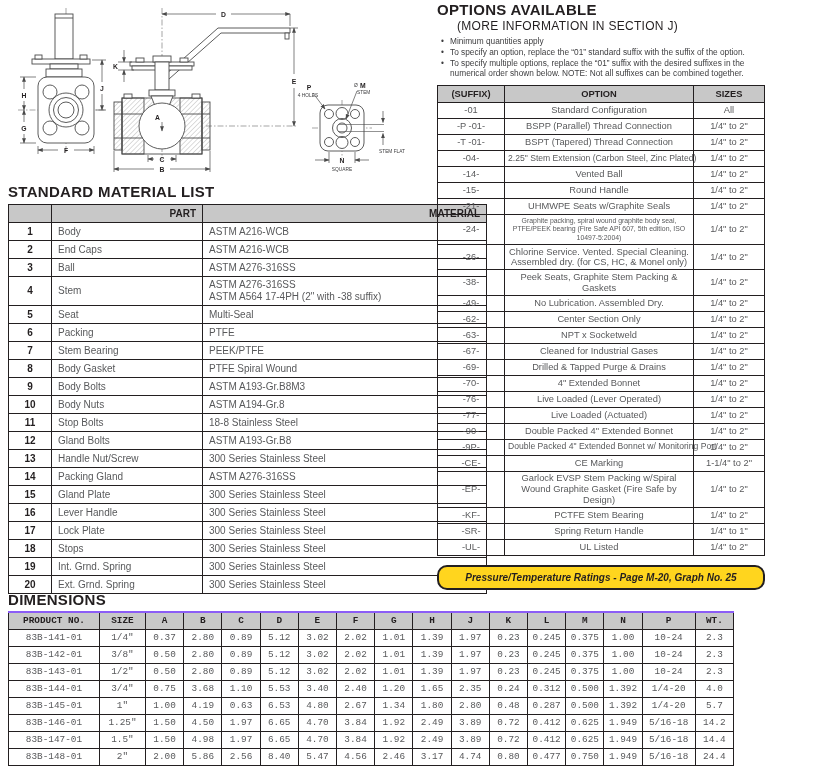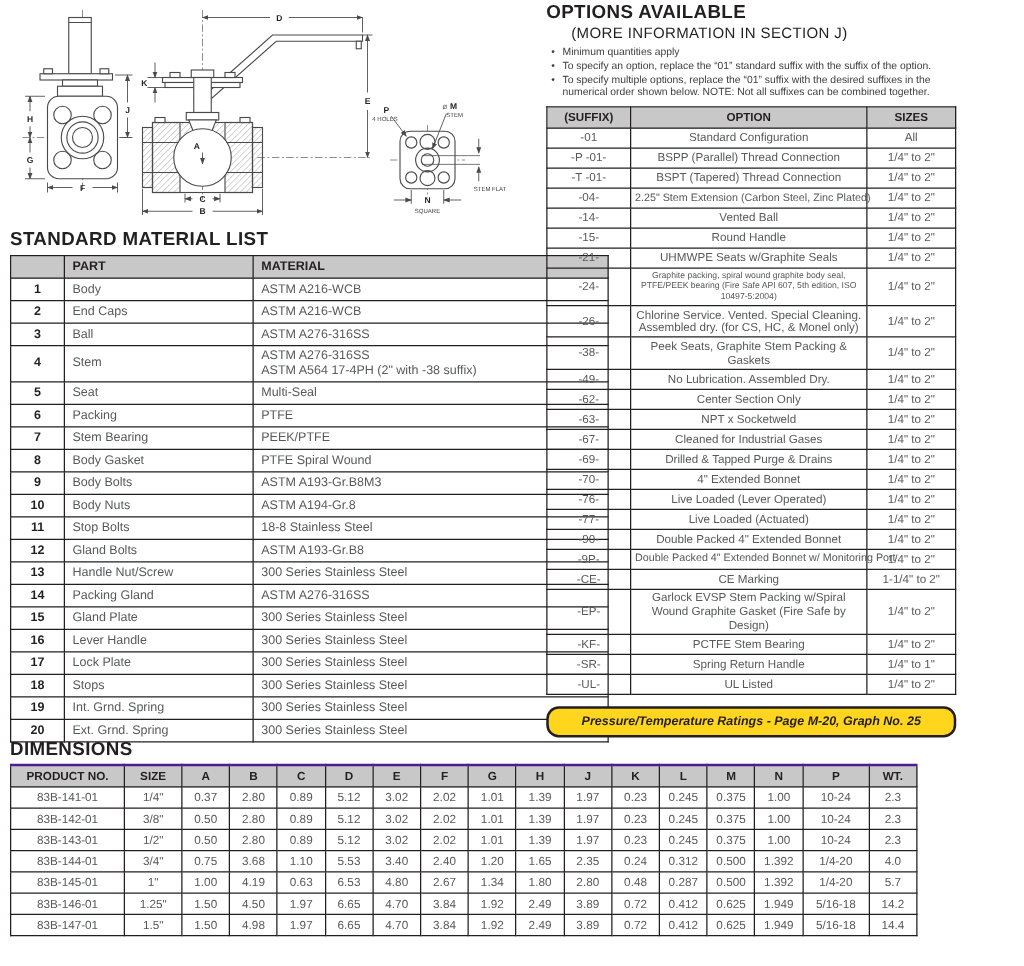--- a/index.html
+++ b/index.html
@@ -4,21 +4,21 @@
 <style>
   html,body{margin:0;padding:0;background:#ffffff;}
   body{width:819px;height:773px;position:relative;overflow:hidden;
        font-family:"Liberation Sans",sans-serif;color:#58595b;}
   .section-title{font-weight:bold;color:#231f20;font-size:15px;letter-spacing:.3px;}
   
   #diagram-wrap{position:absolute;left:2px;top:2px;width:424px;height:180px;}
   #material{position:absolute;left:8px;top:183px;width:479px;}
   #material table{border-collapse:collapse;width:100%;margin-top:4px;table-layout:fixed;}
   #material th,#material td{border:1px solid #231f20;font-size:10px;padding:2px 6px;line-height:1.2;}
-  #material th{background:#c8c8c8;color:#231f20;text-align:left;height:13px;}
+  #material th{background:#c8c8c8;color:#231f20;text-align:right;height:13px;}
   #material td{height:13px;}
   #material .num{width:30px;text-align:center;font-weight:bold;color:#231f20;}
   #material .part{width:138px;}
   
   #options{position:absolute;left:437px;top:1px;width:328px;}
   #options .sub{font-size:12px;color:#231f20;letter-spacing:.3px;margin-top:1px;margin-left:20px;}
   #options ul{margin:3px 0 6px 2px;padding:0;list-style:none;}
   #options li{font-size:8.3px;color:#3d3d3f;line-height:1.3;padding-left:11px;position:relative;}
   #options li::before{content:"•";position:absolute;left:2px;top:0;color:#3d3d3f;}
   #options table{border-collapse:collapse;width:100%;table-layout:fixed;margin-top:2px;}
@@ -27,21 +27,21 @@
   #options td{height:12px;}
   #options .sfx{width:60px;}
   #options .siz{width:64px;white-space:nowrap;}
   #options td.small{font-size:6.9px;line-height:1.25;}
   #options td.mid{font-size:8.6px;white-space:nowrap;}
   #banner{margin-top:9px;border:2px solid #231f20;border-radius:10px;background:#ffd51e;
           text-align:center;font-weight:bold;font-style:italic;font-size:10px;color:#231f20;
           padding:5px 2px;}
   
   #dims{position:absolute;left:8px;top:591px;width:726px;}
-  #dims table{border-collapse:collapse;width:100%;margin-top:3px;table-layout:fixed;border-top:2px solid #4c1d95;}
+  #dims table{border-collapse:collapse;width:100%;margin-top:3px;table-layout:fixed;border-top:2px solid #8b5cf6;font-family:Liberation Mono, monospace;}
   #dims th,#dims td{border:1px solid #231f20;font-size:9.4px;text-align:center;padding:2px 0;line-height:1.1;}
   #dims th{background:#c8c8c8;color:#231f20;height:12px;}
   #dims td{height:12px;}
   #dims .c-prod{width:90px;}
   #dims .c-size{width:45px;}
   #dims .c-p{width:52px;}
   
   .dimtxt{font-family:"Liberation Sans",sans-serif;font-weight:bold;font-size:6.8px;fill:#231f20;}
   .subtxt{font-family:"Liberation Sans",sans-serif;font-size:4.8px;fill:#3d3d3f;}
 </style>
@@ -622,15 +622,34 @@
           <td>1.92</td>
           <td>2.49</td>
           <td>3.89</td>
           <td>0.72</td>
           <td>0.412</td>
           <td>0.625</td>
           <td>1.949</td>
           <td>5/16-18</td>
           <td>14.4</td>
         </tr>
+        <tr>
+          <td>83B-148-01</td>
+          <td>2"</td>
+          <td>2.00</td>
+          <td>5.86</td>
+          <td>2.56</td>
+          <td>8.40</td>
+          <td>5.47</td>
+          <td>4.56</td>
+          <td>2.46</td>
+          <td>3.17</td>
+          <td>4.74</td>
+          <td>0.80</td>
+          <td>0.477</td>
+          <td>0.750</td>
+          <td>1.949</td>
+          <td>5/16-18</td>
+          <td>24.4</td>
+        </tr>
       </tbody>
   </table>
 </div>
 
 </body></html>

